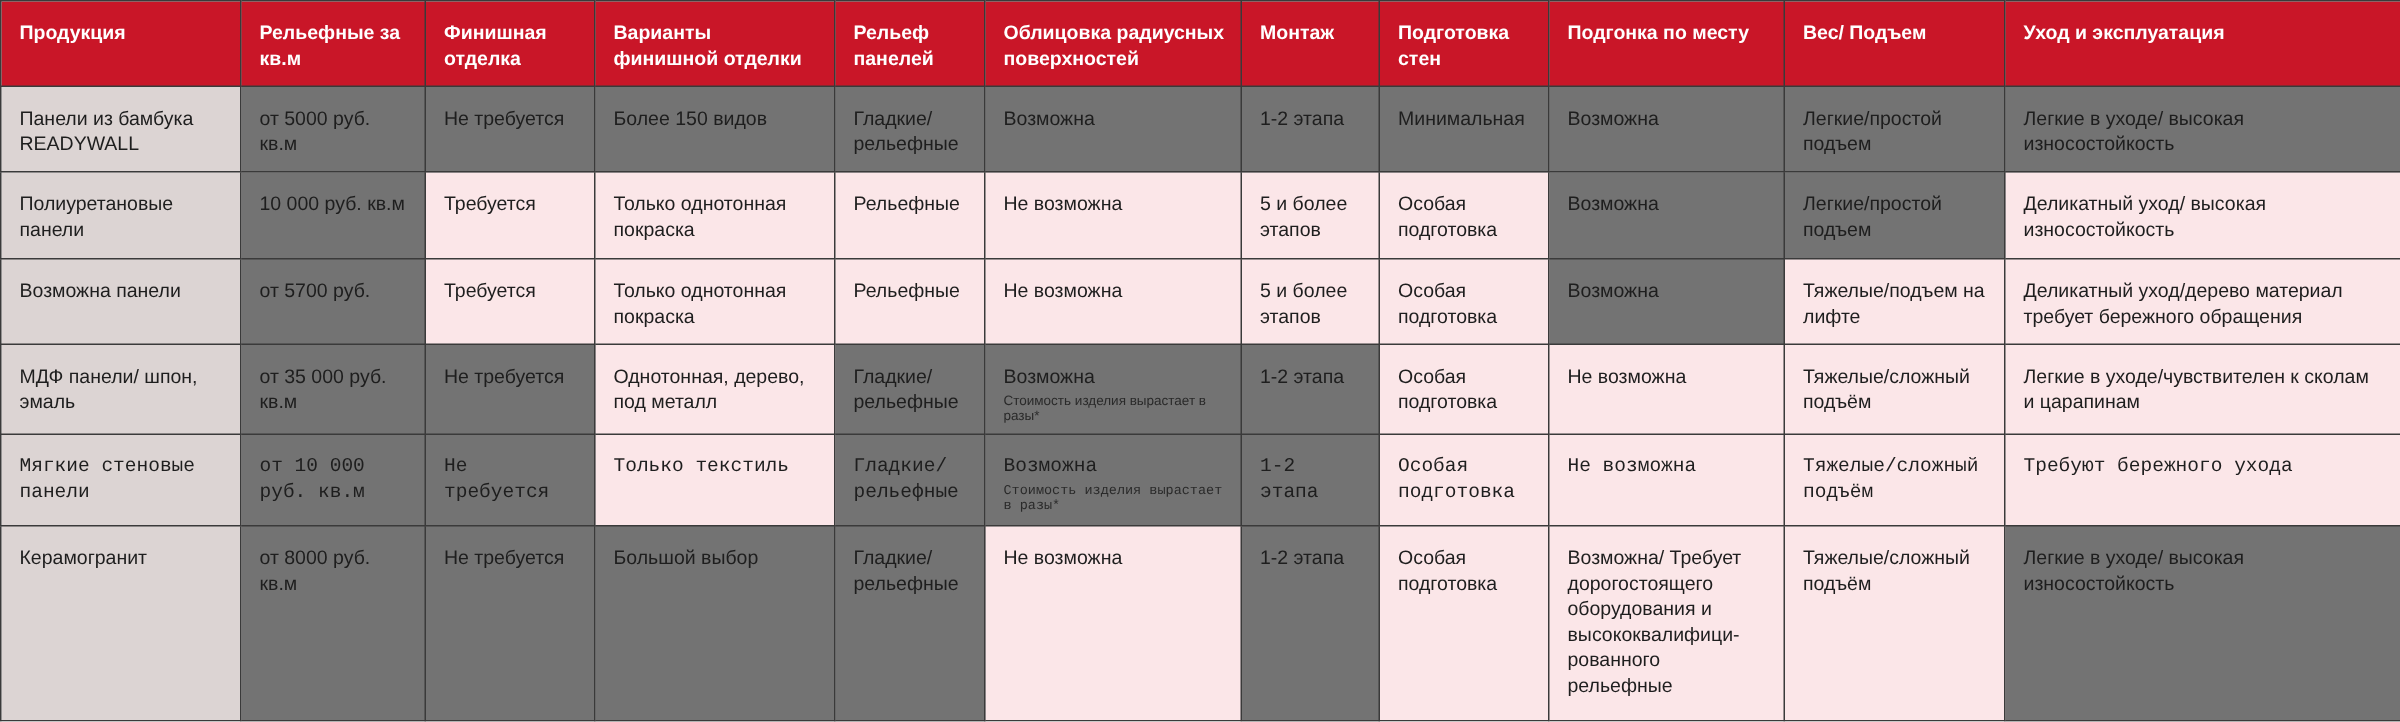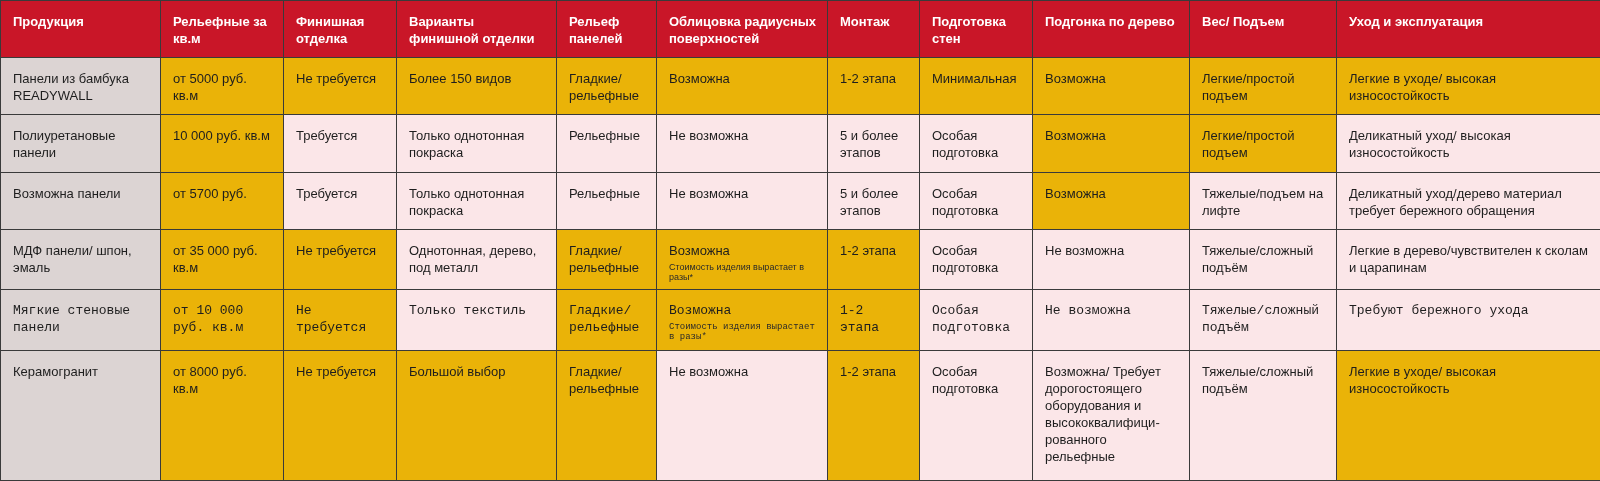--- a/index.html
+++ b/index.html
@@ -33,21 +33,21 @@
       background: #c91628;
       color: #ffffff;
       font-weight: 600;
       height: 38px;
     }
     table.cmp tbody th {
       background: #dcd4d3;
       font-weight: 400;
       color: #1e1e1e;
     }
-    td.w { background: #eab308; }
+    td.w { background: #737373; }
     td.p { background: #fbe6e8; }
     .note {
       display: block;
       font-size: 9px;
       line-height: 10px;
       margin-top: 3px;
       color: #2a2a2a;
     }
     tr.r0 { height: 56px; }
     tr.r1 { height: 56px; }
@@ -76,21 +76,21 @@
   <thead>
     <tr>
       <th>Продукция</th>
       <th>Рельефные за кв.м</th>
       <th>Финишная отделка</th>
       <th>Варианты финишной отделки</th>
       <th>Рельеф панелей</th>
       <th>Облицовка радиусных поверхностей</th>
       <th>Монтаж</th>
       <th>Подготовка стен</th>
-      <th>Подгонка по дерево</th>
+      <th>Подгонка по месту</th>
       <th>Вес/ Подъем</th>
       <th>Уход и эксплуатация</th>
     </tr>
   </thead>
   <tbody id="tbody">
       <tr class="r0">
         <th>Панели из бамбука READYWALL</th>
         <td class="w"><span>от 5000 руб. кв.м</span></td>
         <td class="w"><span>Не требуется</span></td>
         <td class="w"><span>Более 150 видов</span></td>
@@ -132,21 +132,21 @@
         <th>МДФ панели/ шпон, эмаль</th>
         <td class="w"><span>от 35 000 руб. кв.м</span></td>
         <td class="w"><span>Не требуется</span></td>
         <td class="p"><span>Однотонная, дерево, под металл</span></td>
         <td class="w"><span>Гладкие/ рельефные</span></td>
         <td class="w"><span>Возможна</span><span class="note">Стоимость изделия вырастает в разы*</span></td>
         <td class="w"><span>1-2 этапа</span></td>
         <td class="p"><span>Особая подготовка</span></td>
         <td class="p"><span>Не возможна</span></td>
         <td class="p"><span>Тяжелые/сложный подъём</span></td>
-        <td class="p"><span>Легкие в дерево/чувствителен к сколам и царапинам</span></td>
+        <td class="p"><span>Легкие в уходе/чувствителен к сколам и царапинам</span></td>
       </tr>
       <tr class="r4">
         <th>Мягкие стеновые панели</th>
         <td class="w"><span>от 10 000 руб. кв.м</span></td>
         <td class="w"><span>Не требуется</span></td>
         <td class="p"><span>Только текстиль</span></td>
         <td class="w"><span>Гладкие/ рельефные</span></td>
         <td class="w"><span>Возможна</span><span class="note">Стоимость изделия вырастает в разы*</span></td>
         <td class="w"><span>1-2 этапа</span></td>
         <td class="p"><span>Особая подготовка</span></td>

